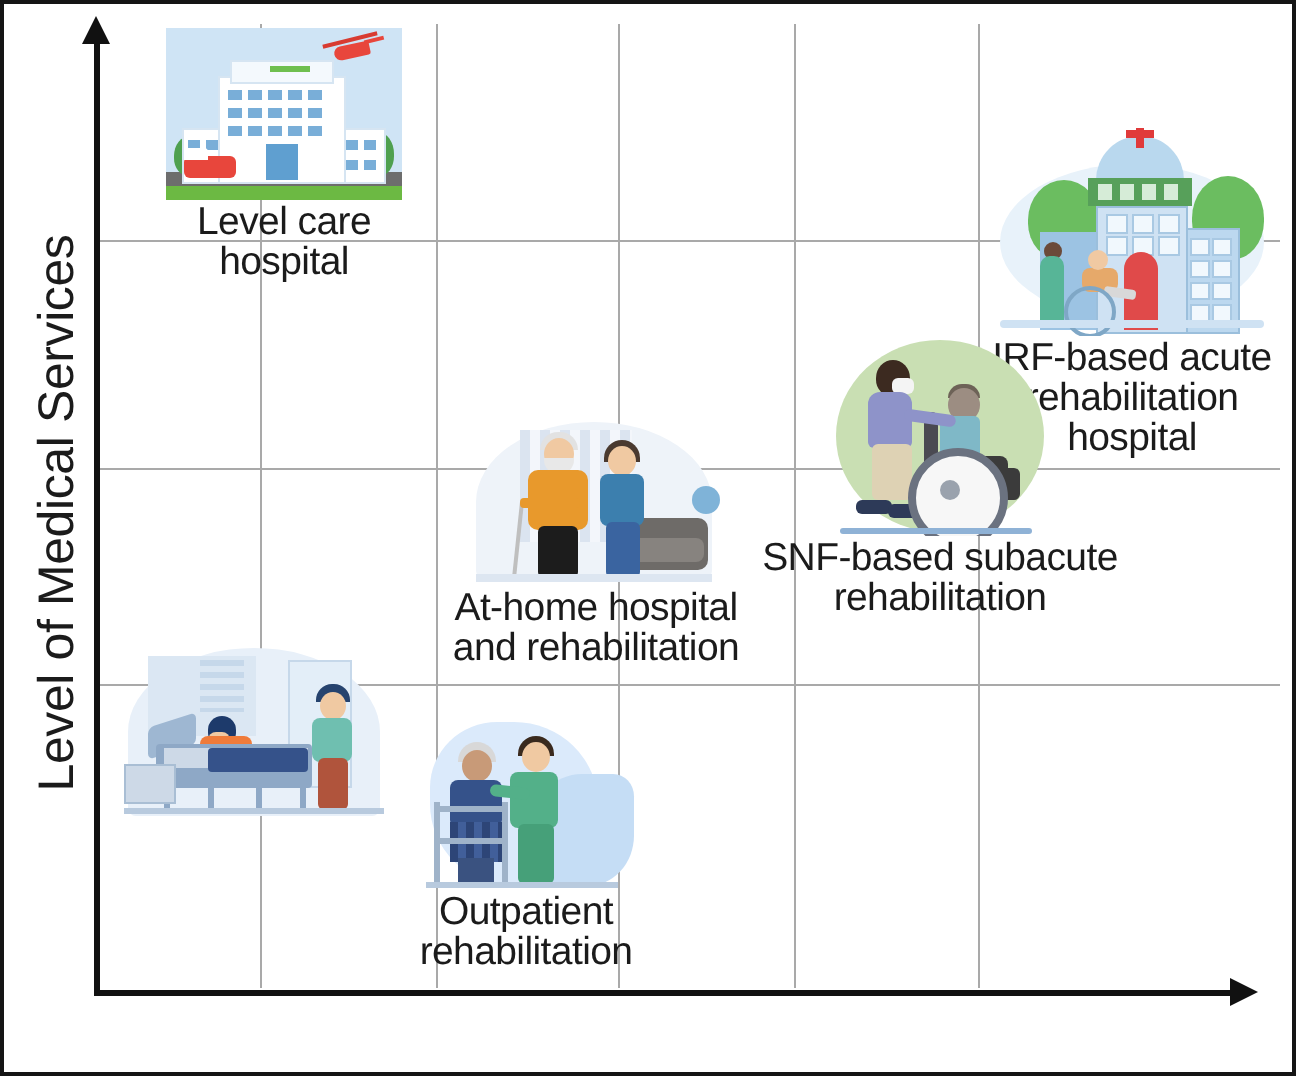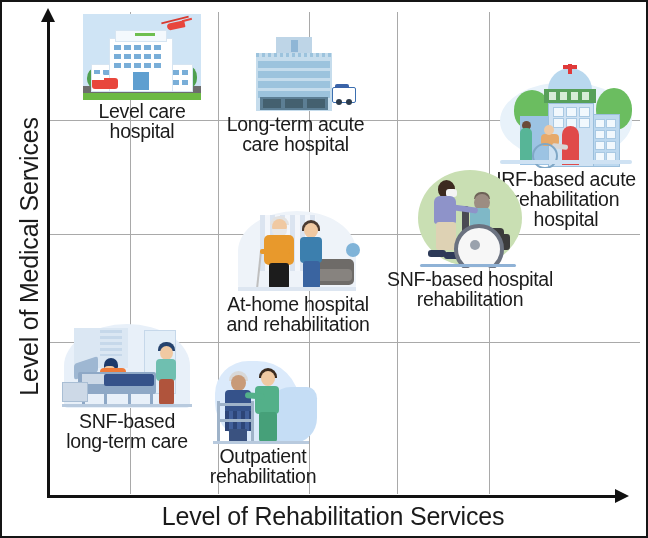--- a/index.html
+++ b/index.html
@@ -277,21 +277,20 @@
     <div class="gridline-h" style="top:222px;"></div>
     <div class="gridline-h" style="top:330px;"></div>
   </div>
 
   <div class="axis-line-y"></div>
   <div class="axis-arrow-y"></div>
   <div class="axis-line-x"></div>
   <div class="axis-arrow-x"></div>
 
   <div id="y-axis-title">Level of Medical Services</div>
-  <div id="x-axis-title">Level of Rehabilitation Services</div>
 
   <div class="node" style="left:60px; top:12px; width:160px;">
     <div class="thumb" style="width:118px; height:86px; margin:0 auto;">
       <div class="ill ach-sky"></div>
       <div class="ill ach-ground"></div>
       <div class="ill ach-grass"></div>
       <div class="ill ach-tree" style="left:4px;  top:54px; width:16px; height:20px;"></div>
       <div class="ill ach-tree" style="left:98px; top:52px; width:16px; height:22px;"></div>
       <div class="ill ach-b-left"></div>
       <div class="ill ach-b-right"></div>
@@ -325,42 +324,20 @@
       <div class="ill ach-amb"></div>
       <div class="ill ach-amb-cab"></div>
       <div class="ill ach-heli-rotor"></div>
       <div class="ill ach-heli-tail"></div>
       <div class="ill ach-heli-body"></div>
     </div>
     <div class="caption">Level care
 hospital</div>
   </div>
 
-  <div class="node" style="left:211px; top:27px; width:165px;">
-    <div class="thumb" style="width:120px; height:84px; margin:0 auto;">
-      <div class="ill ltach-roofbox"></div>
-      <div class="ill ltach-cross"></div>
-      <div class="ill ltach-teeth"></div>
-      <div class="ill ltach-body"></div>
-      <div class="ill ltach-floor" style="top:32px;"></div>
-      <div class="ill ltach-floor" style="top:42px;"></div>
-      <div class="ill ltach-floor" style="top:52px;"></div>
-      <div class="ill ltach-floor" style="top:62px;"></div>
-      <div class="ill ltach-base"></div>
-      <div class="ill ltach-basewin" style="left:27px;"></div>
-      <div class="ill ltach-basewin" style="left:49px;"></div>
-      <div class="ill ltach-basewin" style="left:71px;"></div>
-      <div class="ill ltach-amb"></div>
-      <div class="ill ltach-ambtop"></div>
-      <div class="ill ltach-ambwheel" style="left:100px;"></div>
-      <div class="ill ltach-ambwheel" style="left:110px;"></div>
-    </div>
-    <div class="caption">Long-term acute
-care hospital</div>
-  </div>
 
   <div class="node" style="left:488px; top:62px; width:152px;">
     <div class="thumb" style="width:140px; height:104px; margin:0 auto;">
       <div class="ill irf-bg"></div>
       <div class="ill irf-trunk" style="left:35px; top:52px; height:44px;"></div>
       <div class="ill irf-tree" style="left:18px; top:26px; width:36px; height:40px;"></div>
       <div class="ill irf-trunk" style="left:117px; top:50px; height:46px;"></div>
       <div class="ill irf-tree" style="left:100px; top:24px; width:36px; height:42px;"></div>
       <div class="ill irf-wingL"></div>
       <div class="ill irf-wingR"></div>
@@ -414,21 +391,21 @@
       <div class="ill snfsa-mask"></div>
       <div class="ill snfsa-torso"></div>
       <div class="ill snfsa-arm"></div>
       <div class="ill snfsa-pants"></div>
       <div class="ill snfsa-shoe1"></div>
       <div class="ill snfsa-shoe2"></div>
       <div class="ill snfsa-bigwheel"></div>
       <div class="ill snfsa-hub"></div>
       <div class="ill snfsa-ground"></div>
     </div>
-    <div class="caption">SNF-based hospital
+    <div class="caption">SNF-based subacute
 rehabilitation</div>
   </div>
 
   <div class="node" style="left:203px; top:205px; width:186px;">
     <div class="thumb" style="width:128px; height:86px; margin:0 auto;">
       <div class="ill ahn-bg"></div>
       <div class="ill ahn-stripes"></div>
       <div class="ill ahn-sofa"></div>
       <div class="ill ahn-sofa-seat"></div>
       <div class="ill ahn-globe"></div>
@@ -466,22 +443,20 @@
       <div class="ill snflt-leg" style="left:44px; top:71px;"></div>
       <div class="ill snflt-leg" style="left:68px; top:71px;"></div>
       <div class="ill snflt-leg" style="left:90px; top:71px;"></div>
       <div class="ill snflt-nurse-cap"></div>
       <div class="ill snflt-nurse-head"></div>
       <div class="ill snflt-nurse-torso"></div>
       <div class="ill snflt-nurse-legs"></div>
       <div class="ill snflt-table"></div>
       <div class="ill snflt-floor"></div>
     </div>
-    <div class="caption">SNF-based
-long-term care</div>
   </div>
 
   <div class="node" style="left:196px; top:355px; width:130px;">
     <div class="thumb" style="width:116px; height:88px; margin:0 auto;">
       <div class="ill opr-bg1"></div>
       <div class="ill opr-bg2"></div>
       <div class="ill opr-nurse-hair"></div>
       <div class="ill opr-nurse-head"></div>
       <div class="ill opr-nurse-torso"></div>
       <div class="ill opr-nurse-legs"></div>

